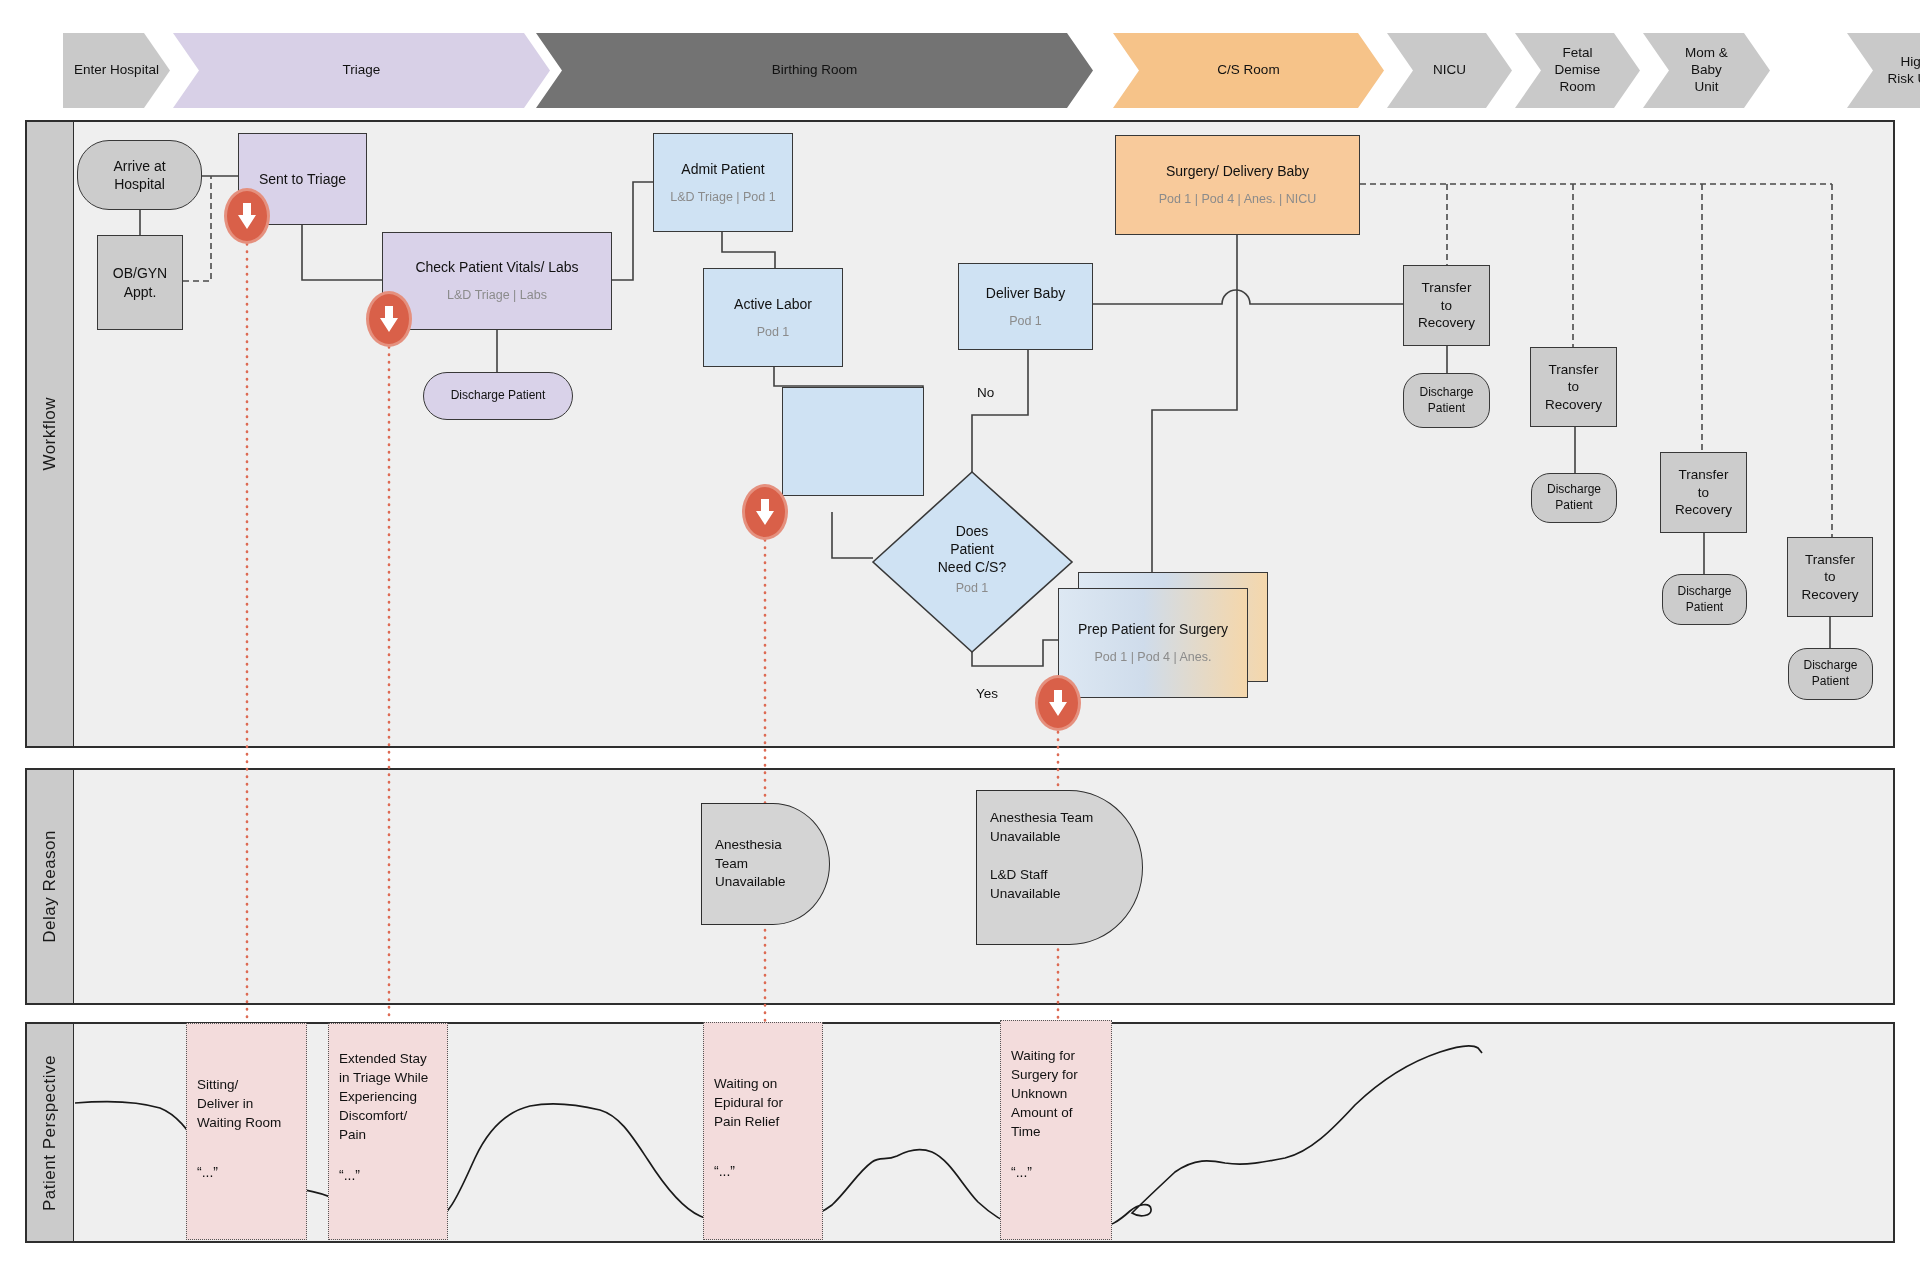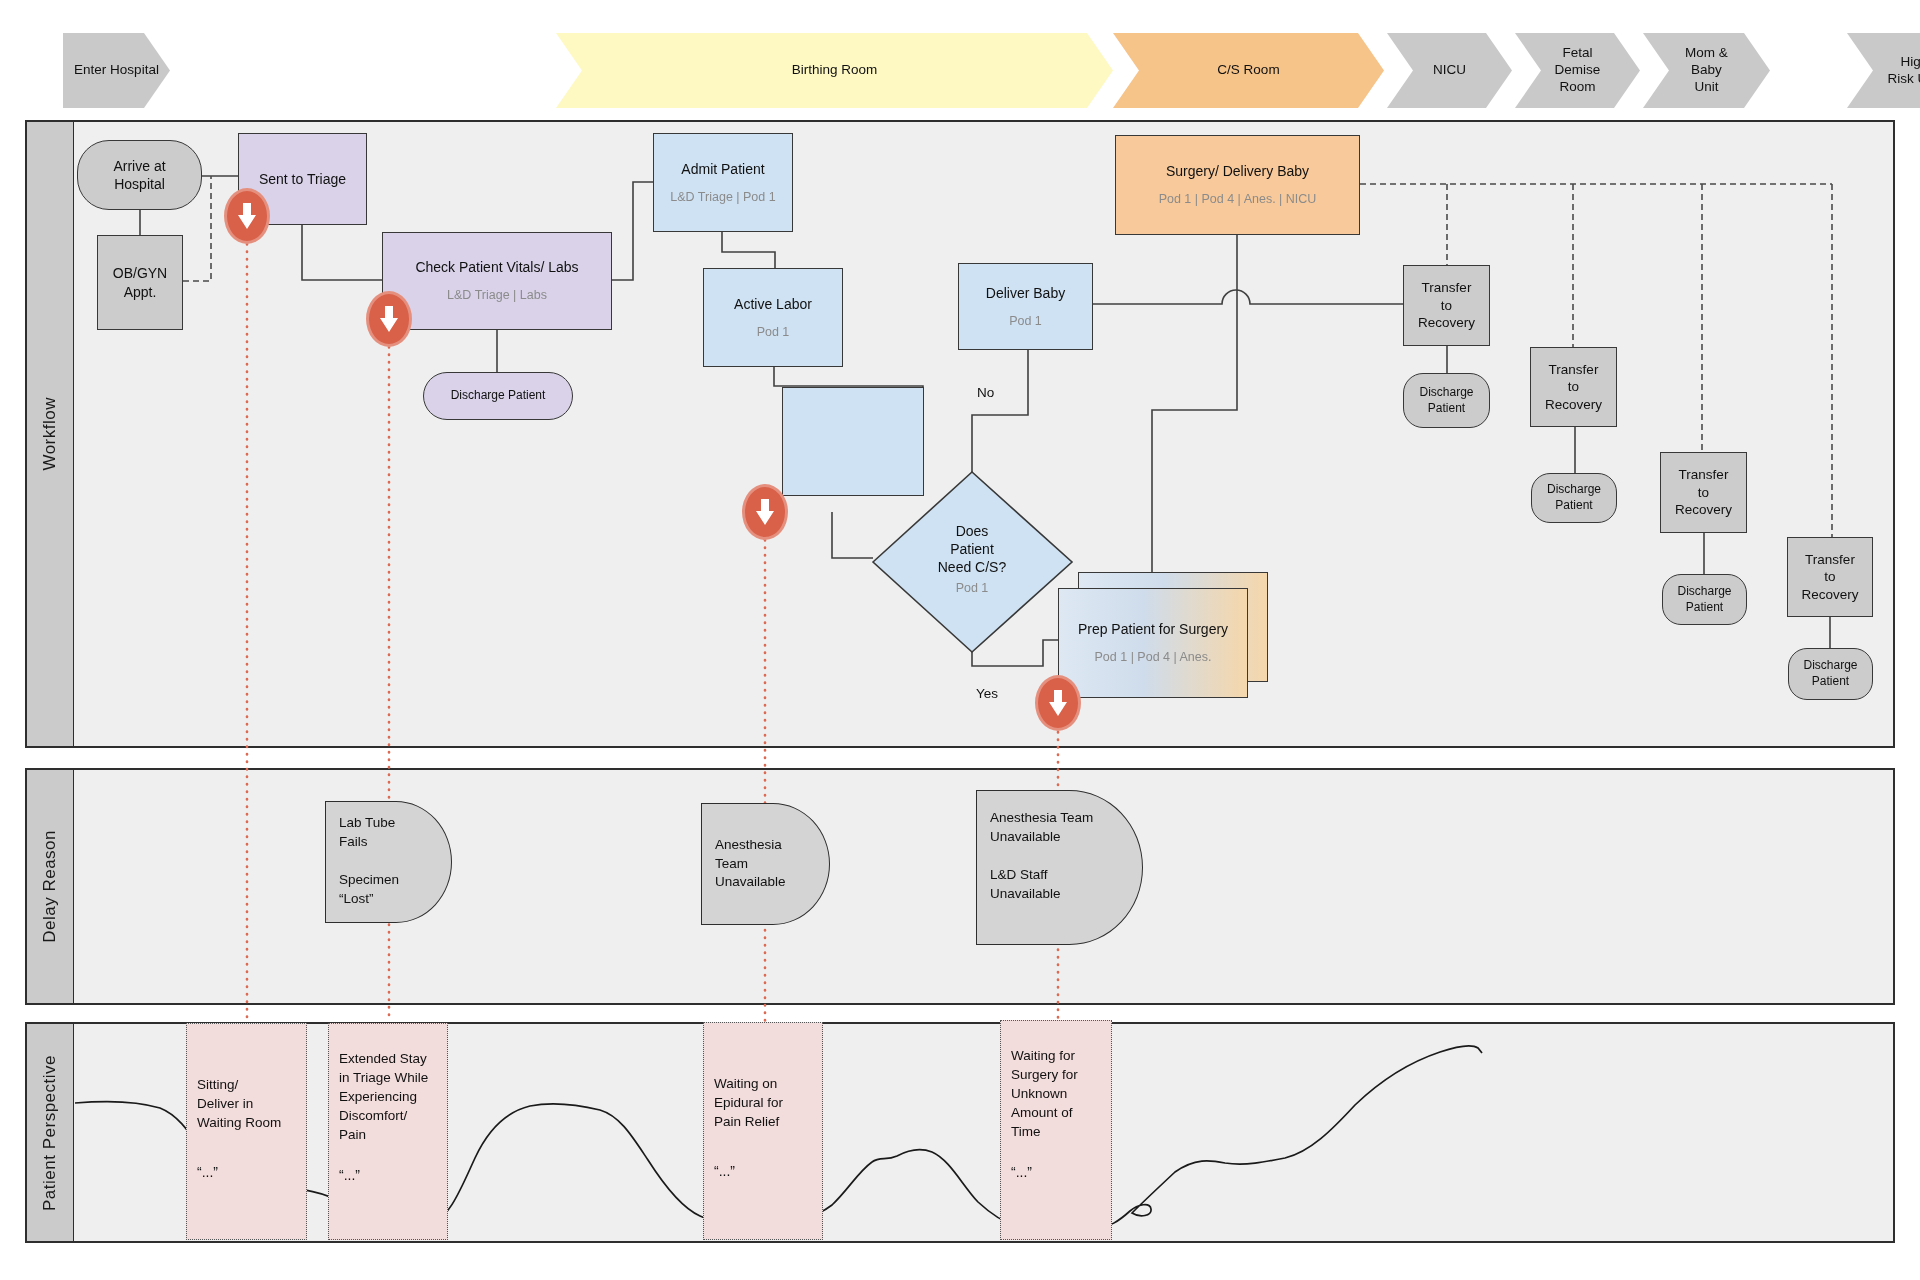--- a/index.html
+++ b/index.html
@@ -39,21 +39,22 @@
              border:3px solid #e5907e;box-sizing:border-box;display:flex;align-items:center;justify-content:center;z-index:4;}
   svg.overlay{position:absolute;left:0;top:0;z-index:2;pointer-events:none;}
   .flowlabel{position:absolute;z-index:3;font-size:13.5px;color:#111;}
 </style>
 </head>
 <body>
 
 <div id="canvas">
 
   <div class="chev chev-first pre" style="left:63px;width:107px;background:#c9c9c9;">Enter Hospital</div>
-  <div class="chev chev-mid pre" style="left:556px;width:557px;background:#fef9c3;">Birthing Room</div>
+  <div class="chev chev-mid pre" style="left:173px;width:377px;background:#d8d0e7;">Triage</div>
+  <div class="chev chev-mid pre" style="left:536px;width:557px;background:#737373;">Birthing Room</div>
   <div class="chev chev-mid pre" style="left:1113px;width:271px;background:#f6c389;">C/S Room</div>
   <div class="chev chev-mid pre" style="left:1387px;width:125px;background:#c9c9c9;">NICU</div>
   <div class="chev chev-mid pre" style="left:1515px;width:125px;background:#c9c9c9;">Fetal
 Demise
 Room</div>
   <div class="chev chev-mid pre" style="left:1643px;width:127px;background:#c9c9c9;">Mom &amp;
 Baby
 Unit</div>
   <div class="chev chev-mid pre" style="left:1847px;width:135px;background:#c9c9c9;">High
 Risk Unit</div>
@@ -214,25 +215,20 @@
 Recovery</div>
   <div class="node bord gray pre small-txt" style="left:1662px;top:574px;width:85px;height:51px;border-radius:19px;">Discharge
 Patient</div>
 
   <div class="node bord gray pre" style="left:1787px;top:537px;width:86px;height:80px;font-size:13.5px;">Transfer
 to
 Recovery</div>
   <div class="node bord gray pre small-txt" style="left:1788px;top:648px;width:85px;height:52px;border-radius:19px;">Discharge
 Patient</div>
 
-  <div class="dshape pre" style="left:325px;top:801px;width:127px;height:122px;border-radius:0 56px 56px 0 / 0 61px 61px 0;padding-top:12px;">Lab Tube
-Fails
-
-Specimen
-“Lost”</div>
   <div class="dshape pre" style="left:701px;top:803px;width:129px;height:122px;border-radius:0 57px 57px 0 / 0 61px 61px 0;justify-content:center;">Anesthesia
 Team
 Unavailable</div>
   <div class="dshape pre" style="left:976px;top:790px;width:167px;height:155px;border-radius:0 74px 74px 0 / 0 78px 78px 0;padding-top:18px;">Anesthesia Team
 Unavailable
 
 L&amp;D Staff
 Unavailable</div>
 
   <div class="pinkbox" style="left:186px;top:1023px;width:121px;height:217px;padding-top:52px;">

